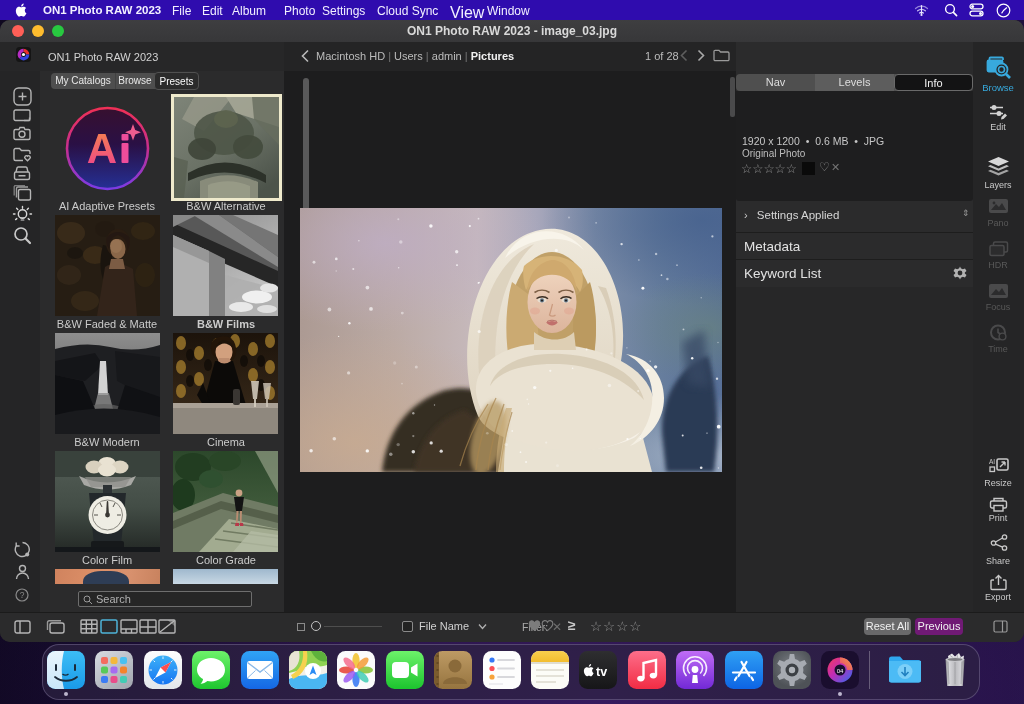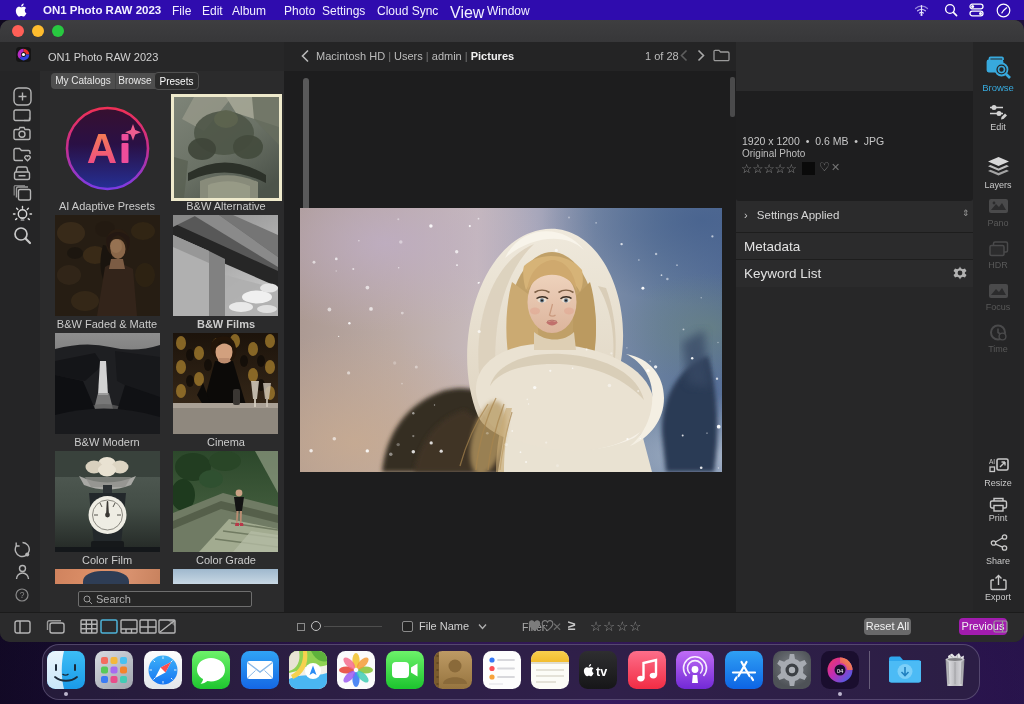--- a/index.html
+++ b/index.html
@@ -54,20 +54,21 @@
       <path d="M7.5 7.5 L10.6 4.8 M7.5 7.5 L5.9 9.9" stroke="#fff" stroke-width="1.2" stroke-linecap="round"></path>
     </svg>
 </div>
 
 <div class="ab" style="left:0;top:20px;width:1024px;height:622px;background:#262627;border-radius:10px;overflow:hidden;">
 
   <div class="ab" style="left:0;top:0;width:1024px;height:22px;background:linear-gradient(#3e3e40,#373739);border-bottom:1px solid #1e1e1e;">
     <div class="ab" style="left:12px;top:5px;width:12px;height:12px;border-radius:50%;background:#ff5f57;"></div>
     <div class="ab" style="left:32px;top:5px;width:12px;height:12px;border-radius:50%;background:#febc2e;"></div>
     <div class="ab" style="left:52px;top:5px;width:12px;height:12px;border-radius:50%;background:#28c840;"></div>
+    <div class="ab" style="left:0;top:4px;width:1024px;text-align:center;font-size:12px;font-weight:bold;color:#d9d9d9;">ON1 Photo RAW 2023 - image_03.jpg</div>
   </div>
 
   <div class="ab" style="left:0;top:22px;width:40px;height:570px;background:#252526;"></div>
 
   <div class="ab" style="left:40px;top:22px;width:244px;height:570px;background:#2b2b2c;"></div>
 
   <div class="ab" style="left:0;top:22px;width:284px;height:29px;background:#272728;"></div>
   <div class="ab" style="left:16px;top:27px;width:15px;height:15px;">
     <svg width="15" height="15" viewBox="0 0 15 15">
         <rect x="0" y="0" width="15" height="15" rx="3.5" fill="#151515"></rect>
@@ -599,20 +600,25 @@
         <circle cx="327.5" cy="231.1" r="1.13" fill="#ffffff" opacity="0.8"></circle>
         <circle cx="67.3" cy="242.9" r="1.72" fill="#ffffff" opacity="0.88"></circle>
         <circle cx="340.3" cy="230.4" r="0.63" fill="#ffffff" opacity="0.88"></circle>
         <circle cx="141.2" cy="243.2" r="1.64" fill="#ffffff" opacity="0.81"></circle>
         </g>
     </svg>
   </div>
 
   <div class="ab" style="left:736px;top:22px;width:237px;height:570px;background:#2b2b2c;"></div>
   <div class="ab" style="left:736px;top:267px;width:237px;height:325px;background:#272728;"></div>
+  <div class="ab" style="left:736px;top:54px;width:237px;height:17px;background:#4f4f4f;border-radius:4px;font-size:11px;color:#dedede;">
+    <div class="ab" style="left:0;top:0;width:79px;height:17px;line-height:17px;text-align:center;">Nav</div>
+    <div class="ab" style="left:79px;top:0;width:79px;height:17px;line-height:17px;text-align:center;background:#5d5d5d;">Levels</div>
+    <div class="ab" style="left:158px;top:0;width:79px;height:17px;line-height:17px;text-align:center;background:#131314;border:1px solid #6a6a6a;border-radius:4px;box-sizing:border-box;color:#f2f2f2;">Info</div>
+  </div>
   <div class="ab" style="left:736px;top:71px;width:237px;height:110px;background:#1e1e1f;border-radius:0 0 3px 3px;"></div>
   <div class="ab" style="left:742px;top:115px;font-size:10.5px;color:#c6c6c6;">1920 x 1200&nbsp; •&nbsp; 0.6 MB&nbsp; •&nbsp; JPG</div>
   <div class="ab" style="left:742px;top:128px;font-size:10px;color:#bdbdbd;">Original Photo</div>
   <div class="ab" style="left:741px;top:141px;font-size:12.5px;color:#909090;">☆☆☆☆☆</div>
   <div class="ab" style="left:802px;top:142px;width:13px;height:13px;background:#0a0a0a;"></div>
   <div class="ab" style="left:819px;top:140px;font-size:12px;color:#8f8f8f;">♡</div>
   <div class="ab" style="left:831px;top:141px;font-size:11px;color:#757575;">✕</div>
   <div class="ab" style="left:744px;top:189px;font-size:11px;color:#c9c9c9;">›&nbsp;&nbsp; <span style="font-size:11.5px;color:#d6d6d6;">Settings Applied</span></div>
   <div class="ab" style="left:962px;top:188px;font-size:9px;color:#9a9a9a;">⇕</div>
   <div class="ab" style="left:736px;top:212px;width:237px;height:1px;background:#1d1d1d;"></div>
@@ -753,21 +759,21 @@
     <svg class="ab" style="left:528px;top:7px;" width="13" height="12" viewBox="0 0 13 12">
         <path d="M6.5 11 C 2 7.5 .5 5 .8 3.2 A 3 3 0 0 1 6.5 2 A 3 3 0 0 1 12.2 3.2 C 12.5 5 11 7.5 6.5 11 Z" fill="#7c7c7c"></path>
       </svg>
     <svg class="ab" style="left:541px;top:7px;" width="13" height="12" viewBox="0 0 13 12">
         <path d="M6.5 10.6 C 2.3 7.3 1 5 1.2 3.3 A 2.8 2.8 0 0 1 6.5 2.2 A 2.8 2.8 0 0 1 11.8 3.3 C 12 5 10.7 7.3 6.5 10.6 Z" fill="none" stroke="#7c7c7c" stroke-width="1.2"></path>
       </svg>
     <div class="ab" style="left:552px;top:7px;font-size:12px;color:#6e6e6e;">✕</div>
     <div class="ab" style="left:568px;top:4px;font-size:14px;font-weight:bold;color:#c9c9c9;">≥</div>
     <div class="ab" style="left:590px;top:5px;font-size:13.5px;color:#8f8f8f;letter-spacing:1px;">☆☆☆☆</div>
     <div class="ab" style="left:864px;top:5px;width:47px;height:17px;background:#69696a;border-radius:4px;text-align:center;line-height:17px;font-size:11px;color:#f0f0f0;">Reset All</div>
-    <div class="ab" style="left:959px;top:5px;width:48px;height:17px;background:#a21caf;border-radius:4px;text-align:center;line-height:17px;font-size:11px;color:#f0f0f0;">Previous</div>
+    <div class="ab" style="left:915px;top:5px;width:48px;height:17px;background:#701a75;border-radius:4px;text-align:center;line-height:17px;font-size:11px;color:#f0f0f0;">Previous</div>
     <svg class="ab" style="left:993px;top:7px;" width="15" height="13" viewBox="0 0 15 13">
         <rect x="1" y="1" width="13" height="11" rx="1.5" stroke="#9a9a9a" fill="none" stroke-width="1.2"></rect>
         <path d="M9.5 1 V12" stroke="#9a9a9a" stroke-width="1.2"></path>
       </svg>
   </div>
 </div>
 
 <div class="ab" style="left:42px;top:644px;width:938px;height:56px;background:rgba(46,36,66,.68);border:1px solid rgba(150,140,180,.38);border-radius:17px;box-sizing:border-box;"></div>
 
 <div class="ab" style="left:47px;top:651px;width:38px;height:38px;border-radius:8.5px;overflow:hidden;">

